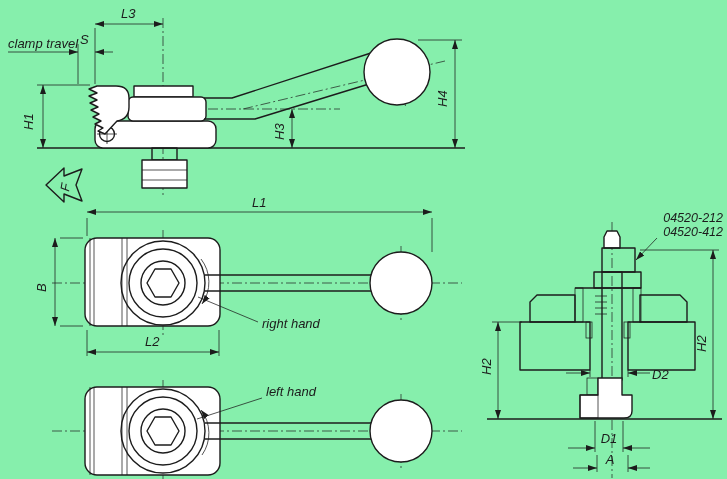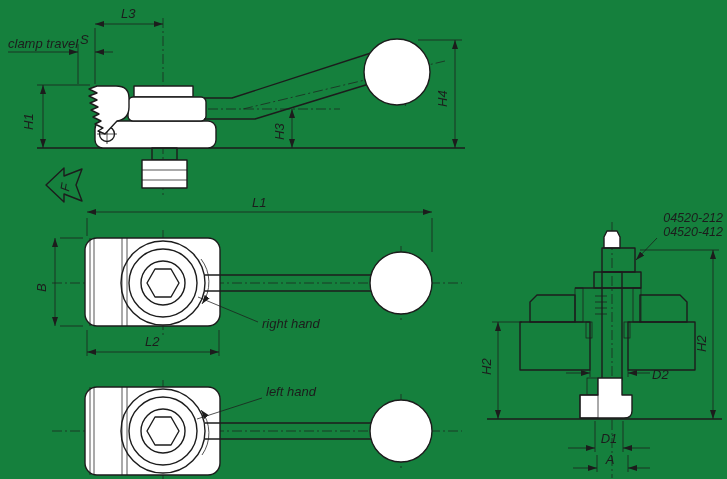--- a/index.html
+++ b/index.html
@@ -1,16 +1,16 @@
 <!DOCTYPE html>
 <html><head>
 <meta charset="utf-8">
 <style>
   html,body{margin:0;padding:0;background:#fff;}
-  #stage{position:relative;width:727px;height:479px;background:#15803d;overflow:hidden;
+  #stage{position:relative;width:727px;height:479px;background:#86efac;overflow:hidden;
          font-family:"Liberation Sans",sans-serif;}
   svg{position:absolute;left:0;top:0;}
   .lbl{font:italic 13px "Liberation Sans",sans-serif;fill:#1c1c1c;}
   .lbl-sm{font:italic 12.5px "Liberation Sans",sans-serif;fill:#1c1c1c;}
   .thick{stroke:#1c1c1c;stroke-width:1.4;fill:none;stroke-linejoin:round;}
   .thickf{stroke:#1c1c1c;stroke-width:1.4;fill:#ffffff;stroke-linejoin:round;}
   .thin{stroke:#1c1c1c;stroke-width:0.75;fill:none;}
   .cl{stroke:#1c1c1c;stroke-width:0.7;fill:none;stroke-dasharray:10 3 2 3;}
 </style>
 </head>

